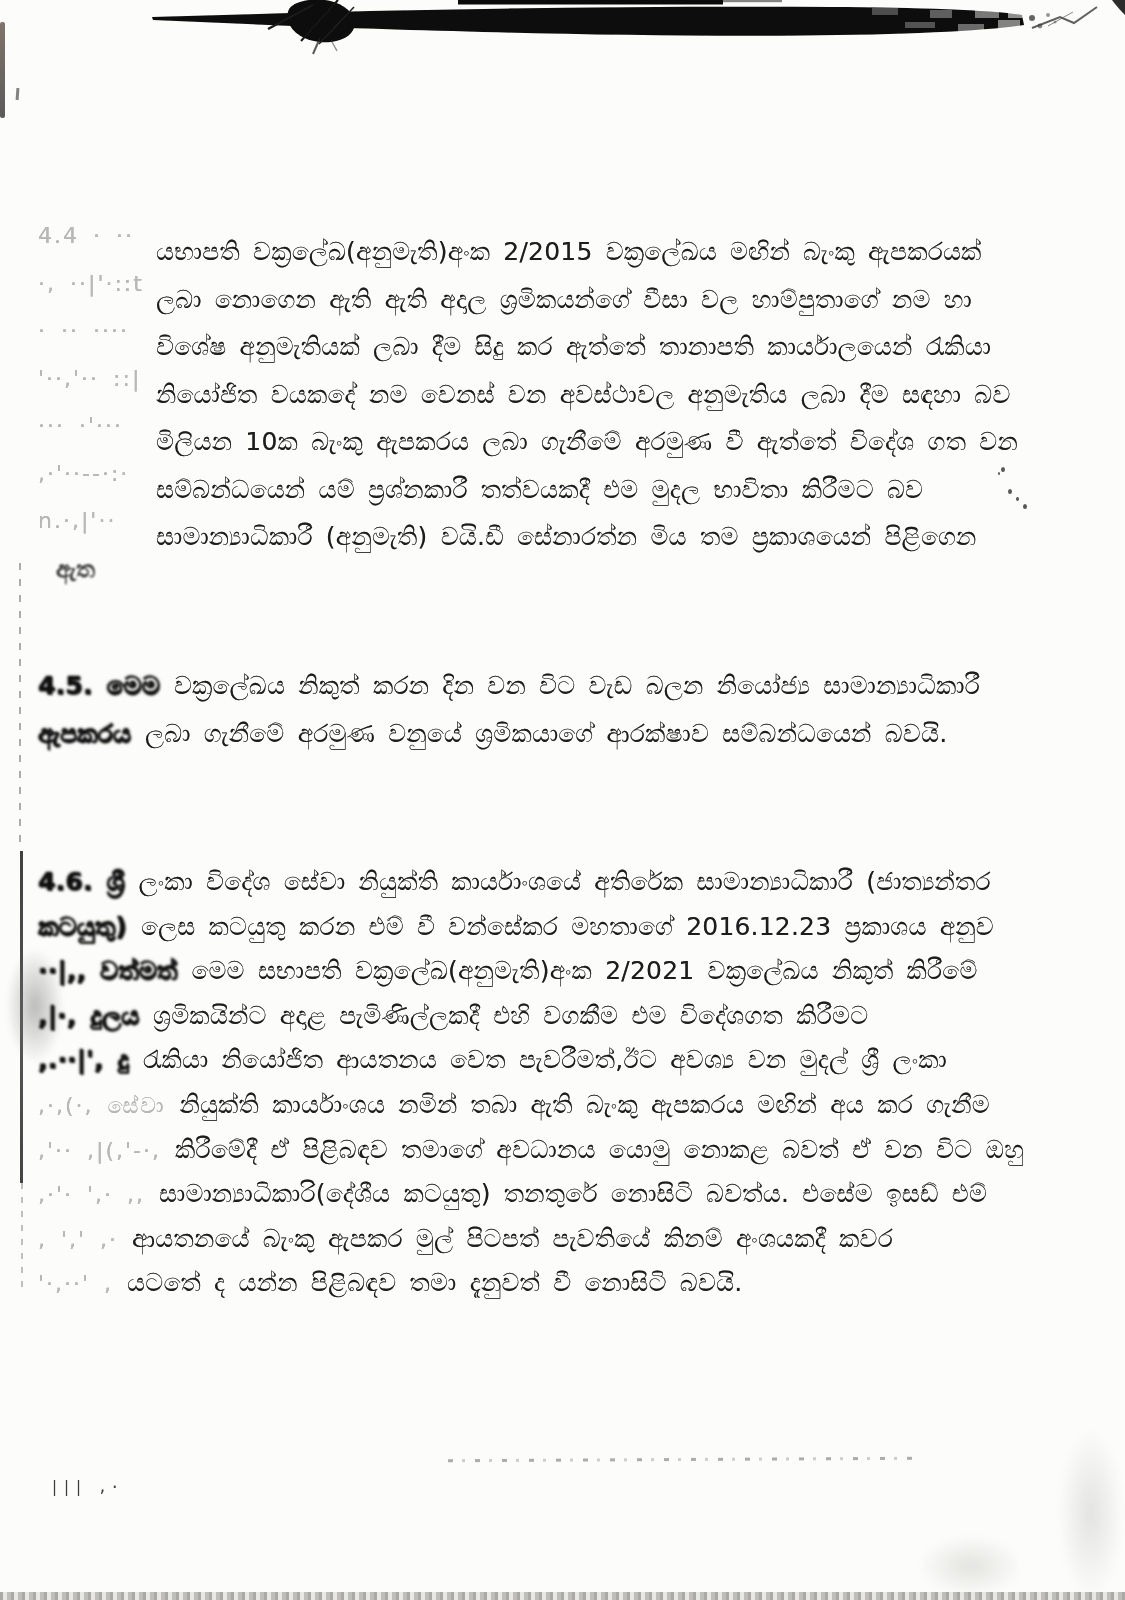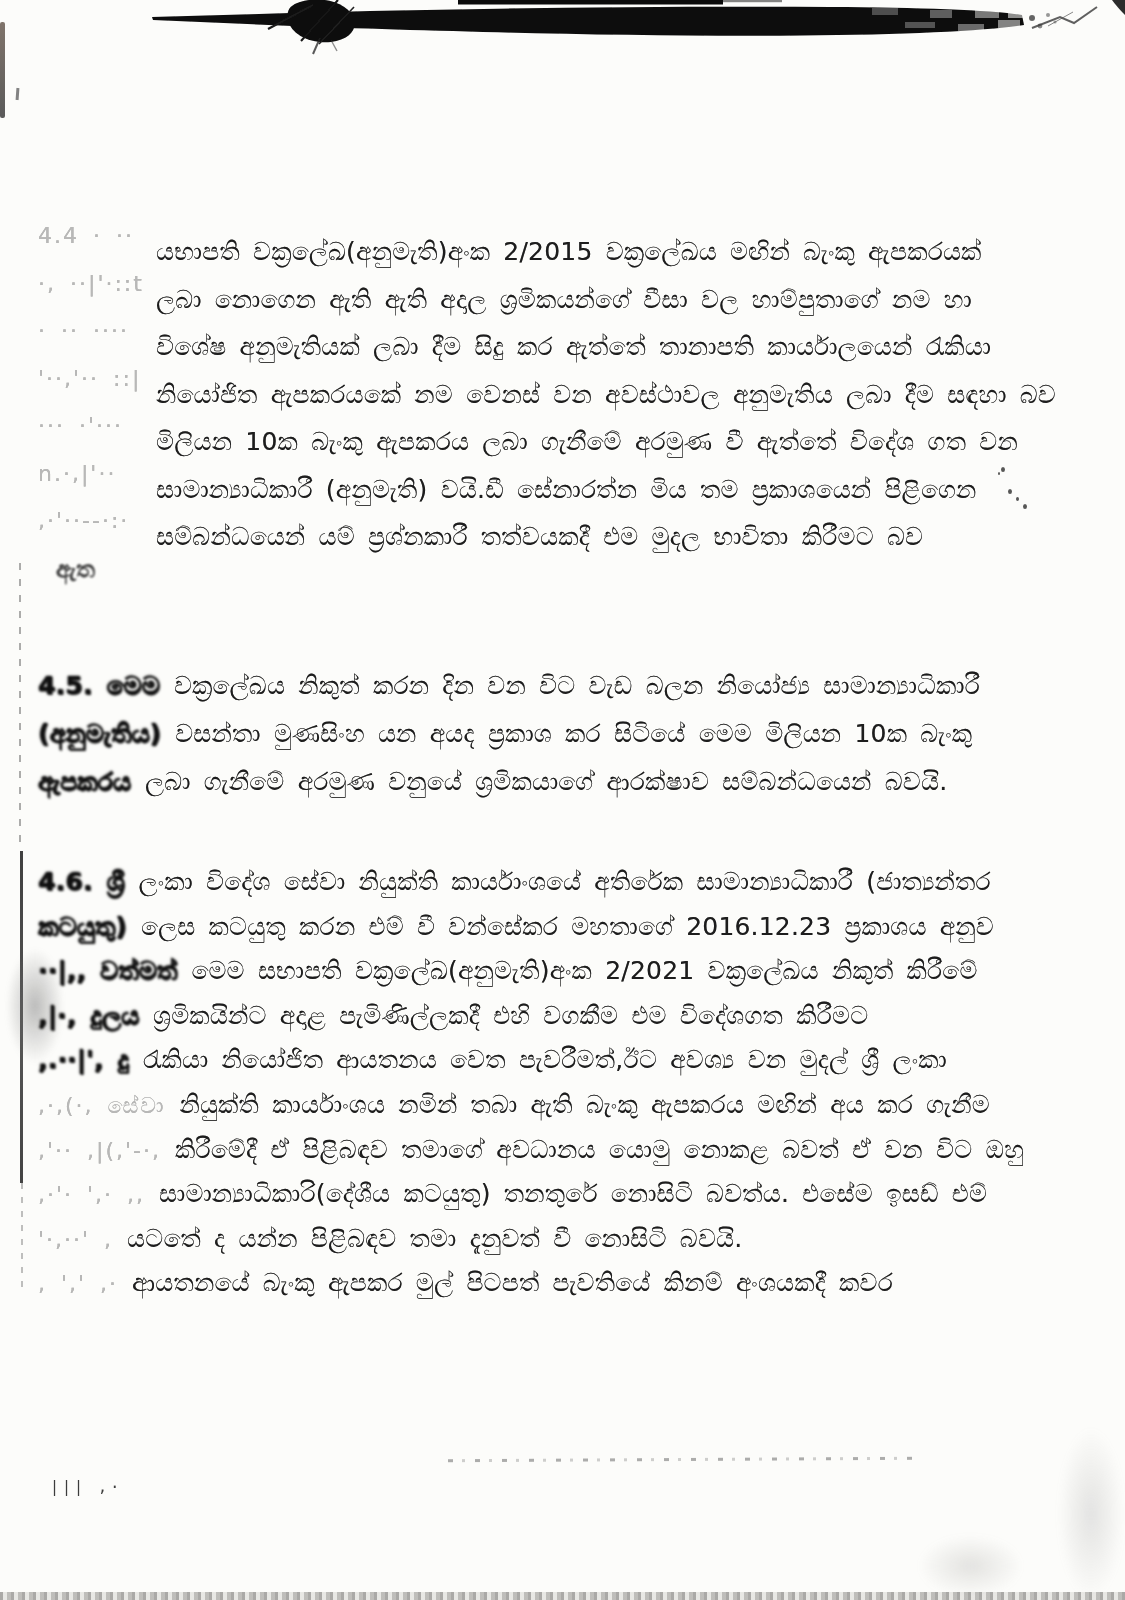--- a/index.html
+++ b/index.html
@@ -127,44 +127,41 @@
     <div class="ln">
       <span class="art faded w">4.4 · ··</span><span class="txt">යභාපති වක්‍රලේඛ(අනුමැති)අංක 2/2015 වක්‍රලේඛය මඟින් බැංකු ඇපකරයක්</span>
     </div>
     <div class="ln">
       <span class="art faded w">·, ··|'·::t</span><span class="txt">ලබා නොගෙන ඇති ඇති අදාල ශ්‍රමිකයන්ගේ වීසා වල හාම්පුතාගේ නම හා</span>
     </div>
     <div class="ln">
       <span class="art faded w">· ·· ····</span><span class="txt">විශේෂ අනුමැතියක් ලබා දීම සිදු කර ඇත්තේ තානාපති කාර්යාලයෙන් රැකියා</span>
     </div>
     <div class="ln">
-      <span class="art faded w">'··,'·· ::|·</span><span class="txt">නියෝජිත ඇපකරයකේ නම වෙනස් වන අවස්ථාවල අනුමැතිය ලබා දීම සඳහා බව</span>
+      <span class="art faded w">'··,'·· ::|·</span><span class="txt">නියෝජිත වයකදේ නම වෙනස් වන අවස්ථාවල අනුමැතිය ලබා දීම සඳහා බව</span>
     </div>
     <div class="ln">
       <span class="art faded w">··· ·'···</span><span class="txt">මිලියන 10ක බැංකු ඇපකරය ලබා ගැනීමේ අරමුණ වී ඇත්තේ විදේශ ගත වන</span>
     </div>
     <div class="ln">
+      <span class="art faded w">,·'··--·:·</span><span class="txt">සම්බන්ධයෙන් යම් ප්‍රශ්නකාරී තත්වයකදී එම මුදල භාවිතා කිරීමට බව</span>
+    </div>
+    <div class="ln">
       <span class="art faded w">n.·,|'··</span><span class="txt">සාමාන්‍යාධිකාරී (අනුමැති) වයි.ඩී සේනාරත්න මිය තම ප්‍රකාශයෙන් පිළිගෙන</span>
-    </div>
-    <div class="ln">
-      <span class="art faded w">,·'··--·:·</span><span class="txt">සම්බන්ධයෙන් යම් ප්‍රශ්නකාරී තත්වයකදී එම මුදල භාවිතා කිරීමට බව</span>
     </div>
     <div class="ln trailing" style="padding-left:18px">
       <span class="txt">ඇත</span>
     </div>
   </div>
 
   <div class="para p2" style="top:662px">
     <div class="ln">
       <span class="art smudged">4.5. මෙම</span><span class="txt">වක්‍රලේඛය නිකුත් කරන දින වන විට වැඩ බලන නියෝජ්‍ය සාමාන්‍යාධිකාරී</span>
     </div>
     <div class="ln">
-      <span class="art smudged">(අනුමැතිය)</span><span class="txt">වසන්තා මුණසිංහ යන අයද ප්‍රකාශ කර සිටියේ මෙම මිලියන 10ක බැංකු</span>
-    </div>
-    <div class="ln">
       <span class="art smudged">ඇපකරය</span><span class="txt">ලබා ගැනීමේ අරමුණ වනුයේ ශ්‍රමිකයාගේ ආරක්ෂාව සම්බන්ධයෙන් බවයි.</span>
     </div>
   </div>
 
   <div class="para p3" style="top:860px">
     <div class="ln">
       <span class="art smudged">4.6. ශ්‍රී</span><span class="txt">ලංකා විදේශ සේවා නියුක්ති කාර්යාංශයේ අතිරේක සාමාන්‍යාධිකාරී (ජාත්‍යන්තර</span>
     </div>
     <div class="ln">
       <span class="art smudged">කටයුතු)</span><span class="txt">ලෙස කටයුතු කරන එම් වී වන්සේකර මහතාගේ 2016.12.23 ප්‍රකාශය අනුව</span>
@@ -181,24 +178,24 @@
     <div class="ln">
       <span class="art faded">,·,(·, සේවා</span><span class="txt">නියුක්ති කාර්යාංශය නමින් තබා ඇති බැංකු ඇපකරය මඟින් අය කර ගැනීම</span>
     </div>
     <div class="ln">
       <span class="art faded">,'·· ,|(,'-·,</span><span class="txt">කිරීමේදී ඒ පිළිබඳව තමාගේ අවධානය යොමු නොකළ බවත් ඒ වන විට ඔහු</span>
     </div>
     <div class="ln">
       <span class="art faded">,·'· ',· ,,</span><span class="txt">සාමාන්‍යාධිකාරි(දේශීය කටයුතු) තනතුරේ නොසිටි බවත්ය. එසේම ඉසඩ් එම්</span>
     </div>
     <div class="ln">
+      <span class="art faded">, ',' ,·</span><span class="txt">ආයතනයේ බැංකු ඇපකර මුල් පිටපත් පැවතියේ කිනම් අංශයකදී කවර</span>
+    </div>
+    <div class="ln">
       <span class="art faded">'·,··' ,</span><span class="txt">යටතේ ද යන්න පිළිබඳව තමා දැනුවත් වී නොසිටි බවයි.</span>
-    </div>
-    <div class="ln">
-      <span class="art faded">, ',' ,·</span><span class="txt">ආයතනයේ බැංකු ඇපකර මුල් පිටපත් පැවතියේ කිනම් අංශයකදී කවර</span>
     </div>
   </div>
 
   <div class="abs speck" style="left:1001px;top:467px"></div>
   <div class="abs speck" style="left:998px;top:472px;width:2px;height:3px"></div>
   <div class="abs speck" style="left:1008px;top:489px"></div>
   <div class="abs speck" style="left:1016px;top:497px;width:3px;height:4px"></div>
   <div class="abs speck" style="left:1023px;top:504px"></div>
 
   <div class="abs dotted-line"></div>

